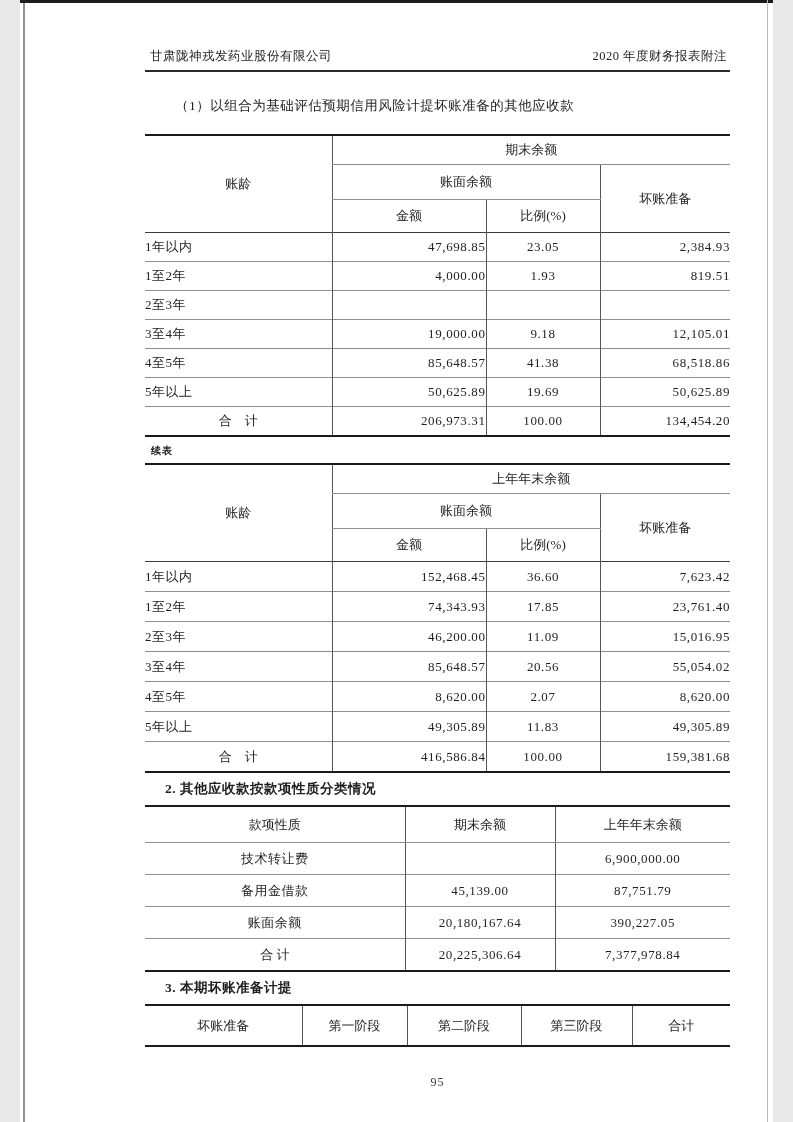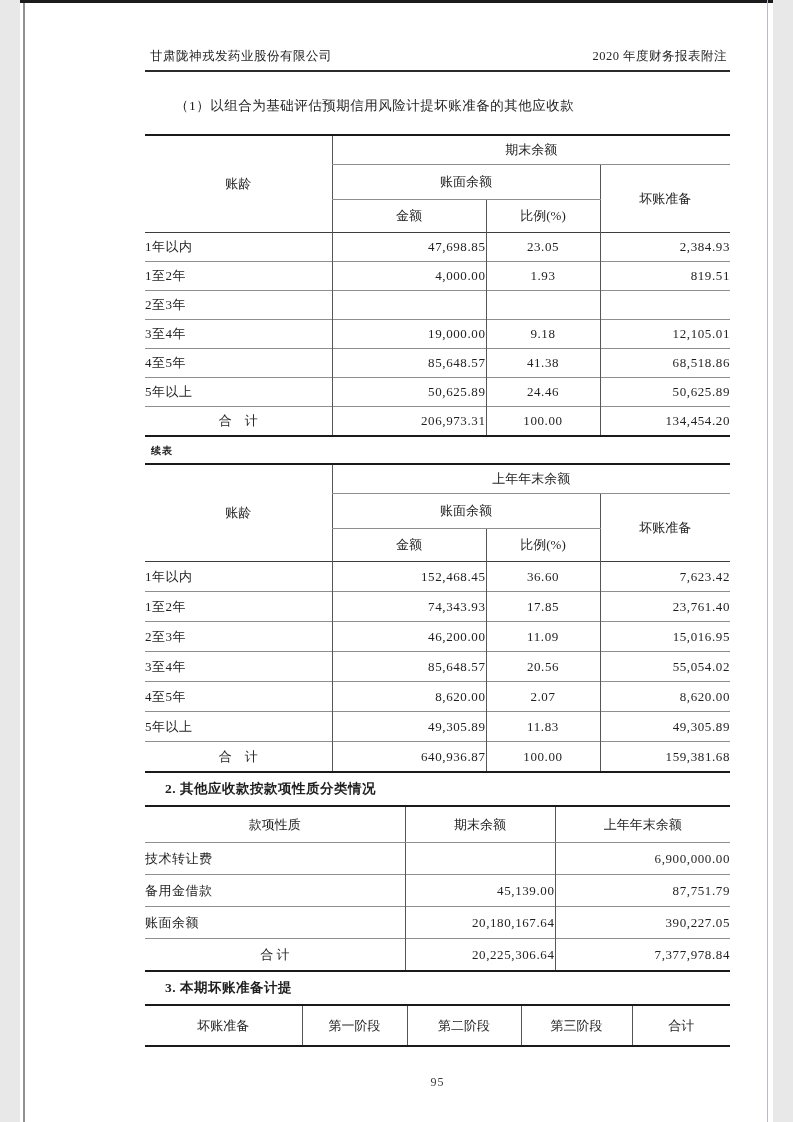--- a/index.html
+++ b/index.html
@@ -38,21 +38,21 @@
   .fin .vl { border-left:1px solid #565656; }
   .fin .bb { border-bottom:1px solid #8e8e8e;margin-top:16px; }
   .fin tr.hr-a > * { height:28px; }
   .fin tr.hr-b > * { height:34px; }
   .fin tr.hr-c > * { height:32px; }
   .t1 tr.dr > td { height:28px; }
   .t2 tr.dr > td { height:29px; }
   .fin tr.dr > td { border-top:1px solid #8e8e8e; }
   .fin tr.dr.first > td { border-top:1.5px solid #3d3d3d; }
   .t3 tr.hr > th { height:35px; }
-  .t3 tr.dr > td { height:31px; }
+  .t3 tr.dr > td { height:31px;text-align:center; }
   .t3 tr.dr.first > td { border-top:1px solid #777; }
   .t4 tr.hr > th { height:39px; }
   .fin th { text-align:center; }
   .lab { text-align:left; padding-left:9px; letter-spacing:0.5px;margin-left:24px; }
   .num { font-size:12.5px; letter-spacing:0.6px; }
   .rt  { text-align:right; padding-right:11px; }
   .rt2 { text-align:right; padding-right:6px; }
   .ct  { text-align:center; }
   .page-num { text-align:center; margin-top:28px; font-size:12px; color:#3a3a3a; letter-spacing:1px; }
 </style>
@@ -118,21 +118,21 @@
       </tr>
       <tr class="dr">
         <td class="lab">4至5年</td>
         <td class="vl num rt">85,648.57</td>
         <td class="vl num ct">41.38</td>
         <td class="vl num rt2">68,518.86</td>
       </tr>
       <tr class="dr">
         <td class="lab">5年以上</td>
         <td class="vl num rt">50,625.89</td>
-        <td class="vl num ct">24.46</td>
+        <td class="vl num ct">19.69</td>
         <td class="vl num rt2">50,625.89</td>
       </tr>
       <tr class="dr">
         <td class="ct">合　计</td>
         <td class="vl num rt">206,973.31</td>
         <td class="vl num ct">100.00</td>
         <td class="vl num rt2">134,454.20</td>
       </tr>
     </tbody>
       </table>
@@ -190,21 +190,21 @@
         <td class="vl num rt2">8,620.00</td>
       </tr>
       <tr class="dr">
         <td class="lab">5年以上</td>
         <td class="vl num rt">49,305.89</td>
         <td class="vl num ct">11.83</td>
         <td class="vl num rt2">49,305.89</td>
       </tr>
       <tr class="dr">
         <td class="ct">合　计</td>
-        <td class="vl num rt">640,936.87</td>
+        <td class="vl num rt">416,586.84</td>
         <td class="vl num ct">100.00</td>
         <td class="vl num rt2">159,381.68</td>
       </tr>
     </tbody>
       </table>
 
     <div class="sec-heading2">2. 其他应收款按款项性质分类情况</div>
 
     <table class="fin t3">
       <colgroup>

